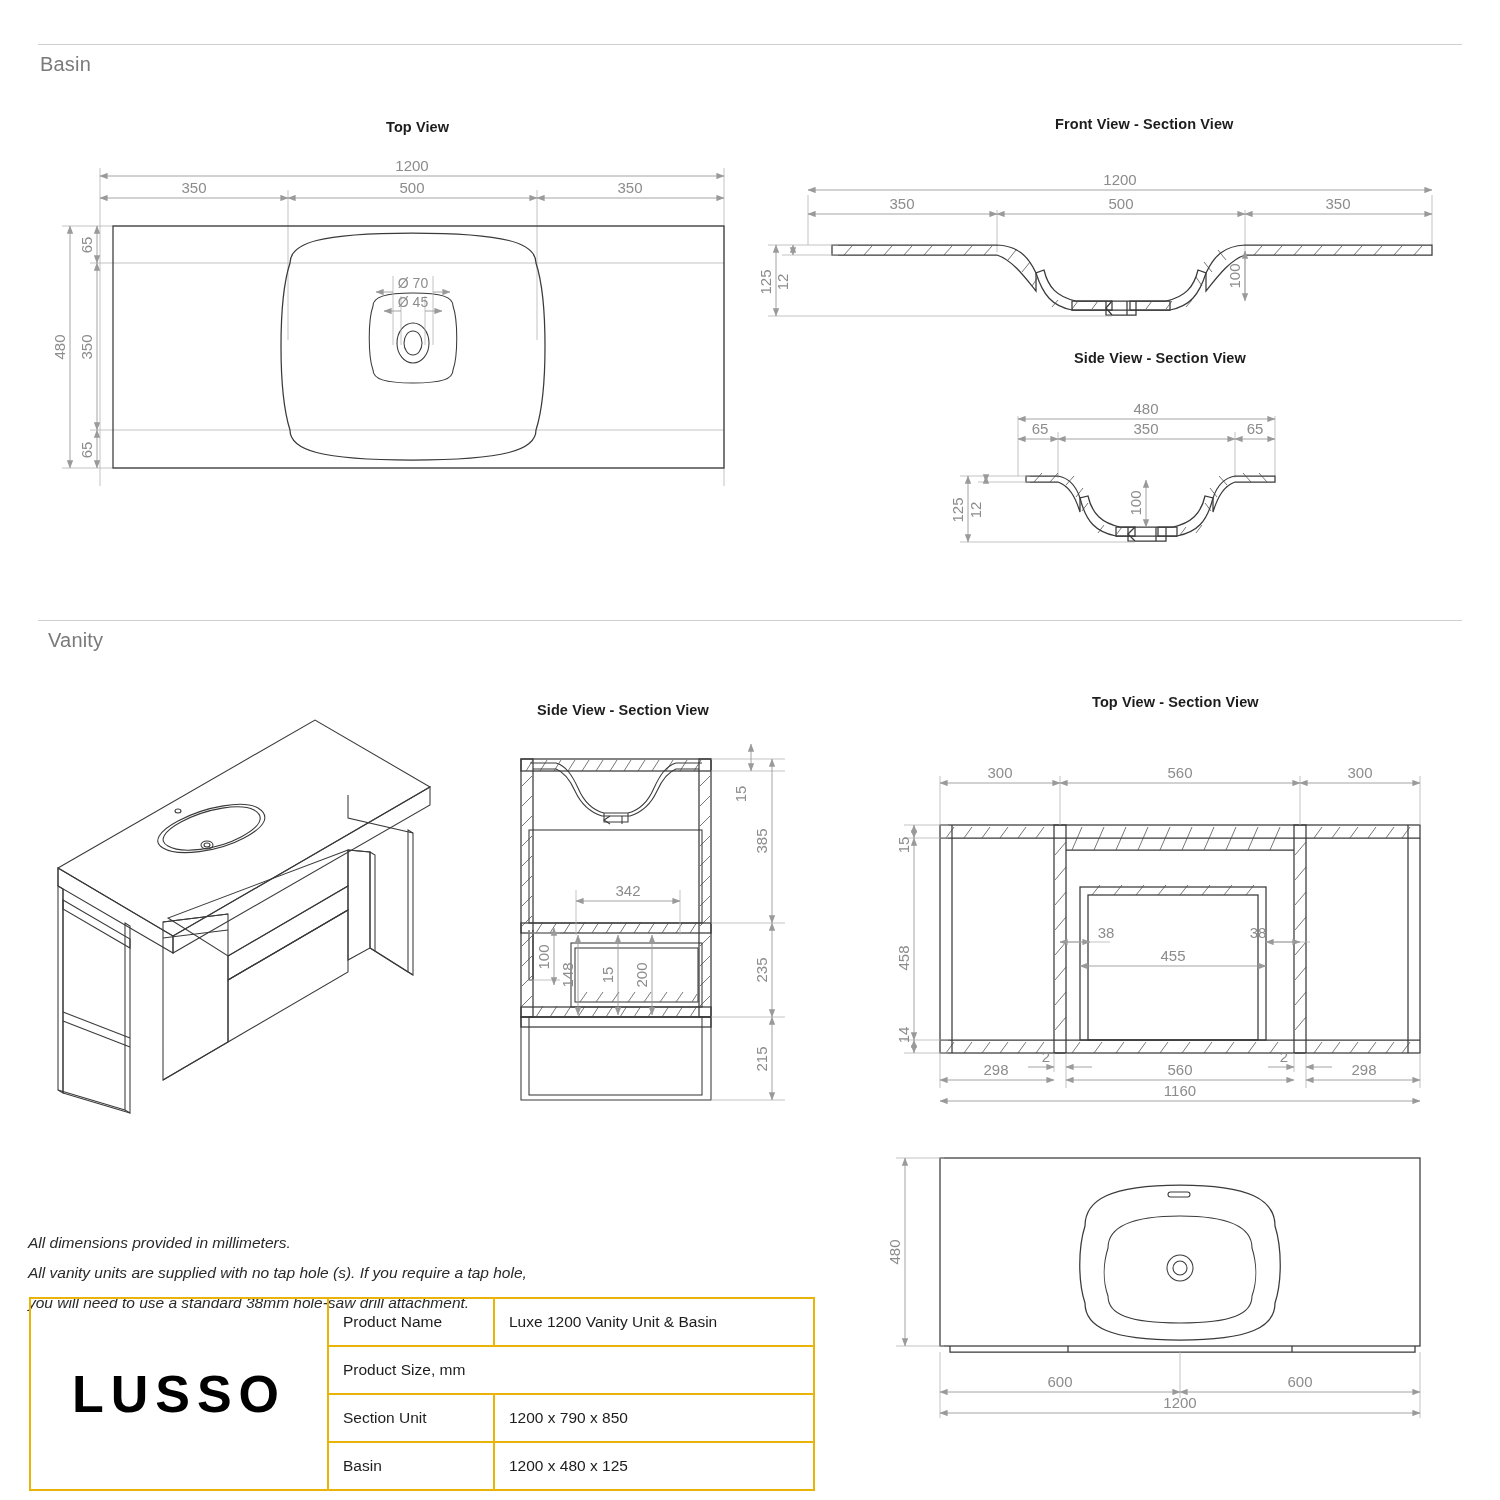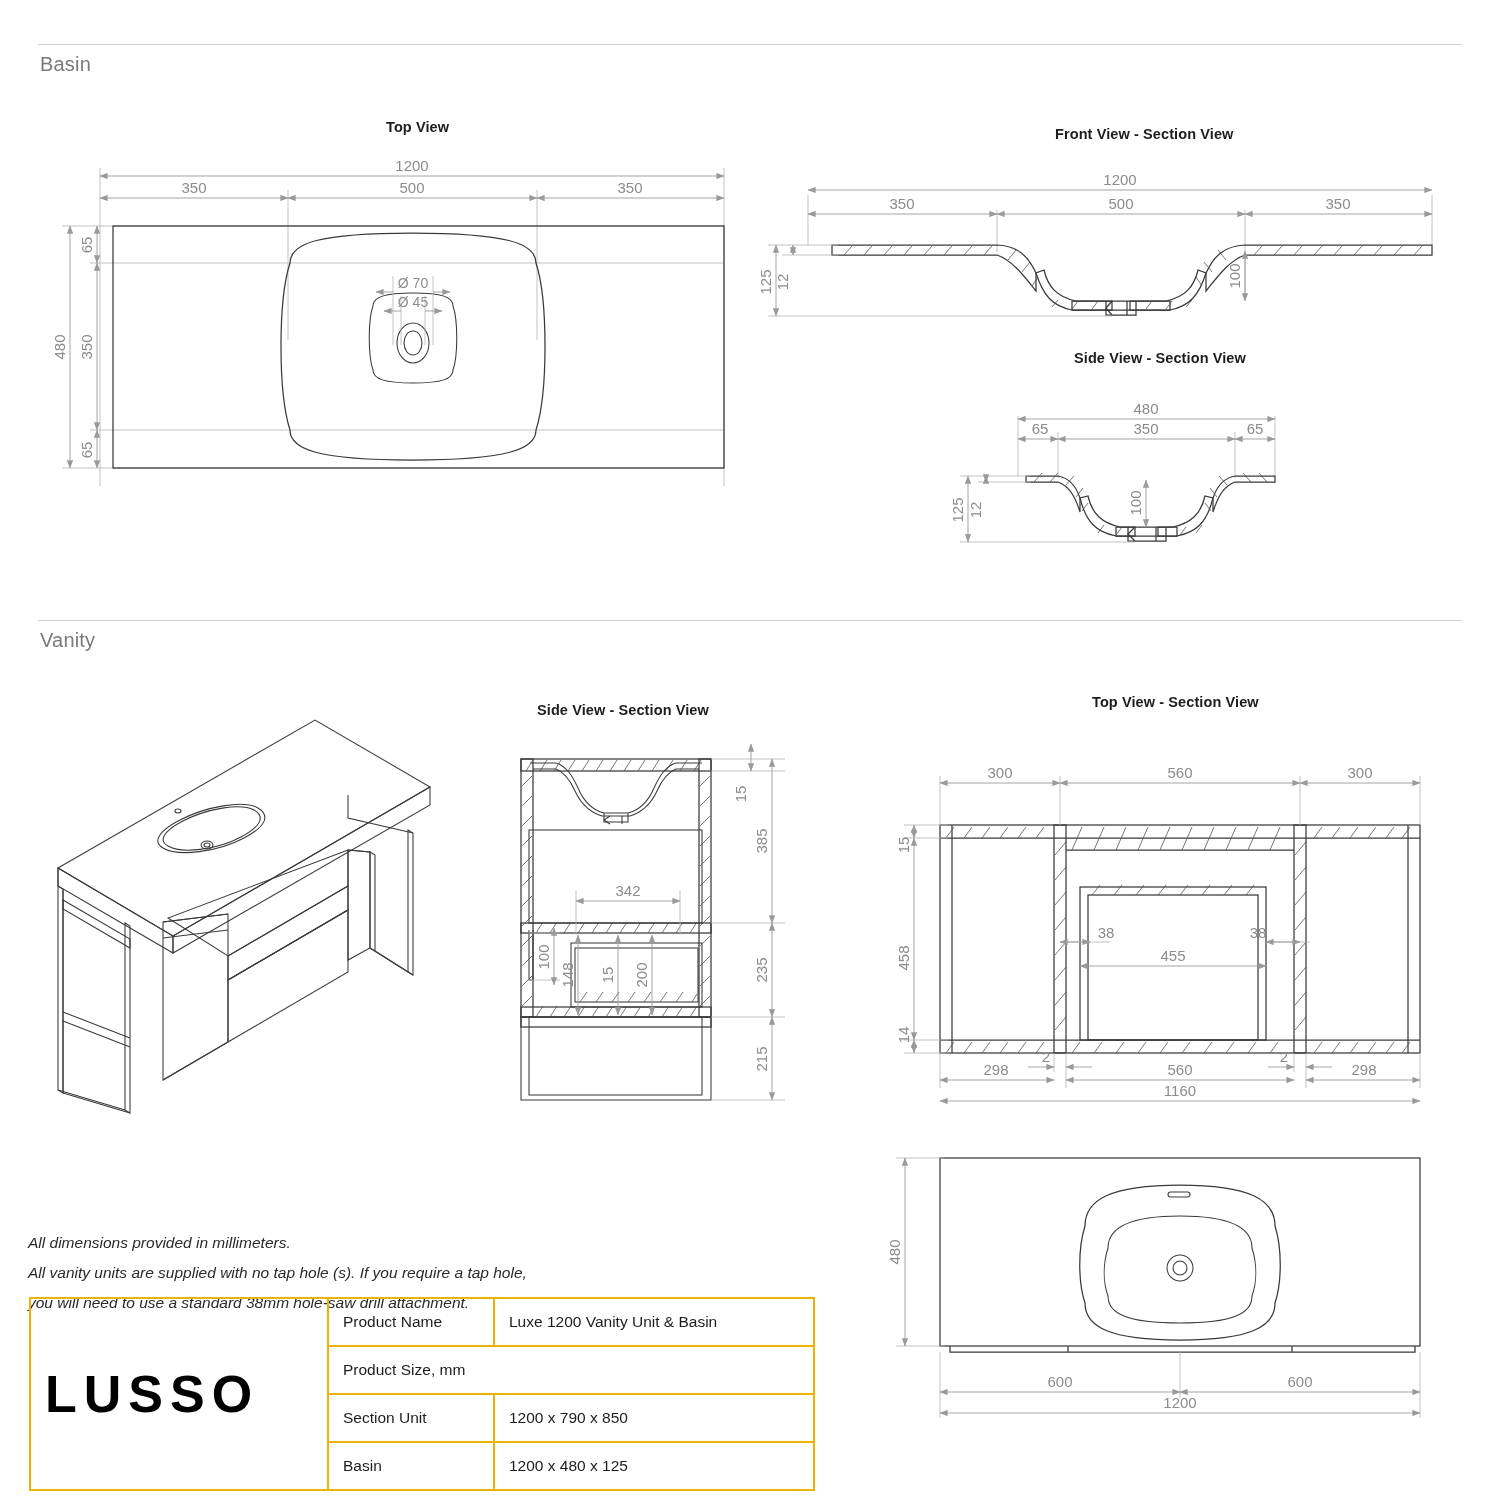--- a/index.html
+++ b/index.html
@@ -15,34 +15,34 @@
   .ln{stroke:#9a9a9a;stroke-width:.9;fill:none;}
   .ln.ext{stroke:#b4b4b4;stroke-width:.8;}
   .obj{stroke:#3a3a3a;stroke-width:1.25;fill:none;}
   .obj.th{stroke-width:1.05;}
   .hatchline{stroke:#4a4a4a;stroke-width:.75;fill:none;}
   .arw{fill:#9a9a9a;}
   .notes{position:absolute;font-style:italic;font-size:15.5px;color:#2a2a2a;line-height:30px;white-space:pre-line;}
   table.spec{position:absolute;border-collapse:collapse;}
   table.spec td{border:2px solid #eab308;font-size:15.5px;color:#1d1d1d;
                 padding:0 14px;vertical-align:middle;height:46px;}
-  td.logo-cell{width:268px;text-align:left;}
+  td.logo-cell{width:268px;text-align:center;}
   td.key-cell{width:136px;}
   td.val-cell{width:290px;}
   .logo{font-size:52px;font-weight:bold;letter-spacing:7px;color:#000;
         font-family:"Liberation Sans","DejaVu Sans",sans-serif;}
 </style>
 </head>
 <body>
 
 <div class="rule" style="left:38px;top:44px;width:1424px;"></div>
 <div class="sect-title" style="left:40px;top:53px;">Basin</div>
 
 <div class="rule" style="left:38px;top:620px;width:1424px;"></div>
-<div class="sect-title" style="left:40px;top:629px;">Vanity</div>
+<div class="sect-title" style="left:48px;top:629px;">Vanity</div>
 
 <div class="view-title" style="left:386px;top:119px;text-align:center;">Top View</div>
 
 <svg style="left:0px;top:0px;width:800px;height:520px;">
   <defs>
     <marker id="ah" markerWidth="9" markerHeight="7" refX="8.5" refY="3.5" orient="auto">
       <path d="M0,0 L9,3.5 L0,7 z" class="arw"></path>
     </marker>
     <marker id="ahr" markerWidth="9" markerHeight="7" refX="0.5" refY="3.5" orient="auto">
       <path d="M9,0 L0,3.5 L9,7 z" class="arw"></path>
@@ -98,21 +98,21 @@
   <line class="ln" x1="433" y1="292" x2="450" y2="292" marker-end="url(#ah)"></line>
   <text class="dimtxt sm" x="413" y="288" text-anchor="middle">Ø 70</text>
 
   <line class="ln ext" x1="401" y1="296" x2="401" y2="345"></line>
   <line class="ln ext" x1="425" y1="296" x2="425" y2="345"></line>
   <line class="ln" x1="384" y1="311" x2="401" y2="311" marker-start="url(#ahr)"></line>
   <line class="ln" x1="425" y1="311" x2="442" y2="311" marker-end="url(#ah)"></line>
   <text class="dimtxt sm" x="413" y="307" text-anchor="middle">Ø 45</text>
 </svg>
 
-<div class="view-title" style="left:1055px;top:126px;">Front View - Section View</div>
+<div class="view-title" style="left:1055px;top:116px;">Front View - Section View</div>
 
 <svg style="left:760px;top:110px;width:740px;height:230px;">
 
   <line class="ln ext" x1="48" y1="85" x2="48" y2="135"></line>
   <line class="ln ext" x1="672" y1="85" x2="672" y2="135"></line>
   <line class="ln ext" x1="237" y1="100" x2="237" y2="142"></line>
   <line class="ln ext" x1="485" y1="100" x2="485" y2="185"></line>
 
   <line class="ln" x1="48" y1="80" x2="672" y2="80" marker-start="url(#ahr)" marker-end="url(#ah)"></line>
   <text class="dimtxt" x="360" y="75" text-anchor="middle">1200</text>

